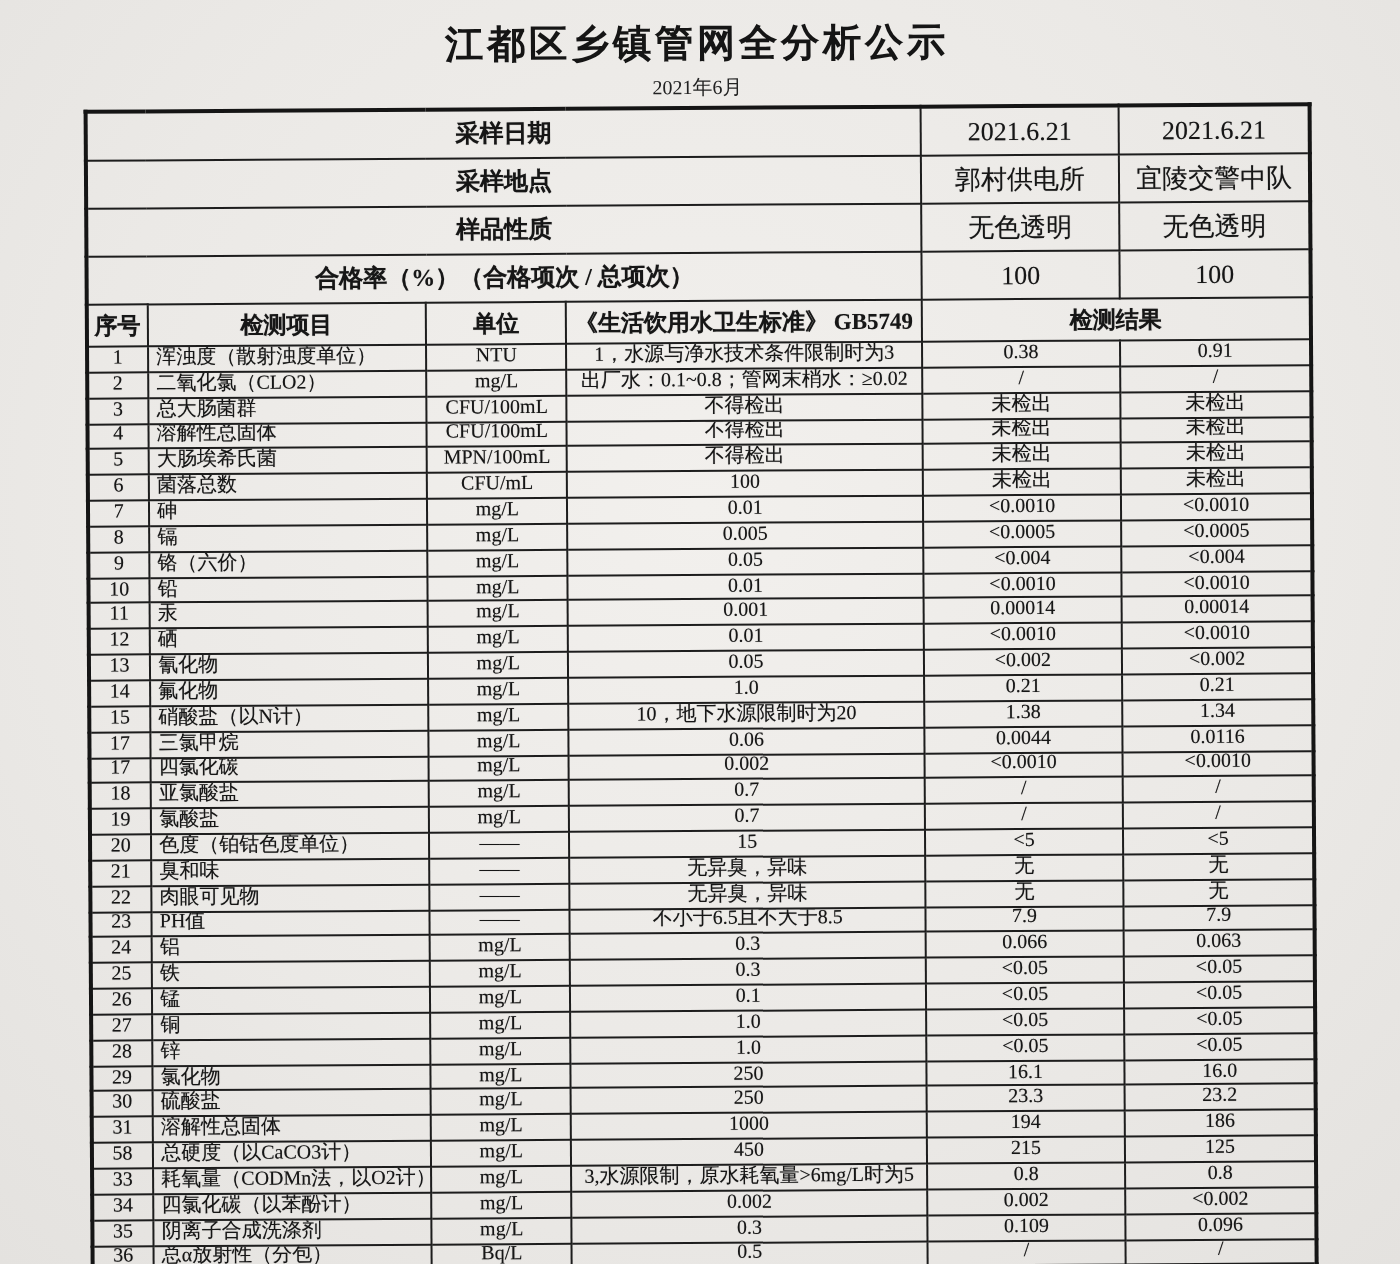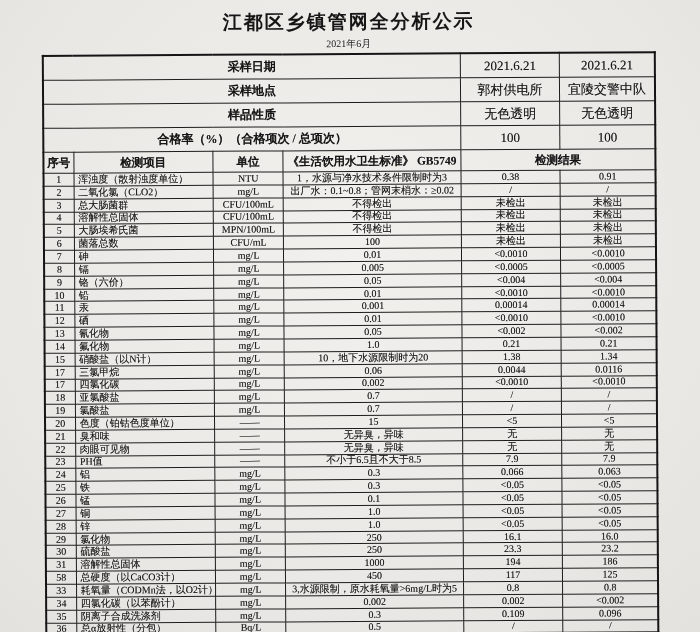--- a/index.html
+++ b/index.html
@@ -345,21 +345,21 @@
     <td>mg/L</td>
     <td>1000</td>
     <td>194</td>
     <td>186</td>
   </tr>
         <tr class="data-row">
     <td>58</td>
     <td class="item">总硬度（以CaCO3计）</td>
     <td>mg/L</td>
     <td>450</td>
-    <td>117</td>
+    <td>215</td>
     <td>125</td>
   </tr>
         <tr class="data-row">
     <td>33</td>
     <td class="item">耗氧量（CODMn法，以O2计）</td>
     <td>mg/L</td>
     <td>3,水源限制，原水耗氧量&gt;6mg/L时为5</td>
     <td>0.8</td>
     <td>0.8</td>
   </tr>

